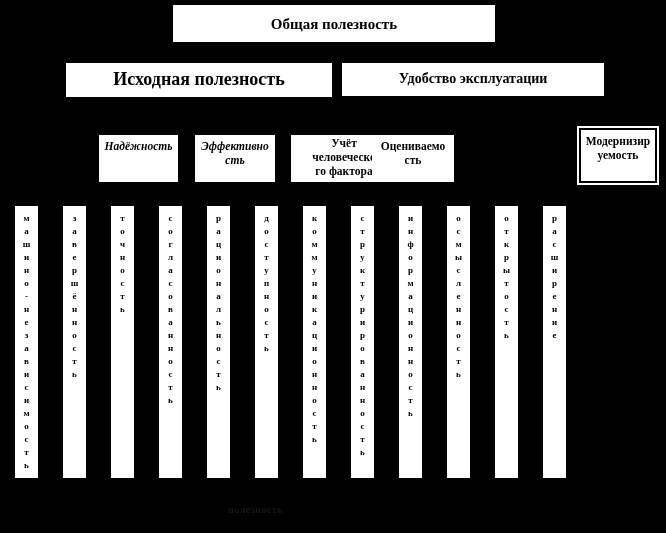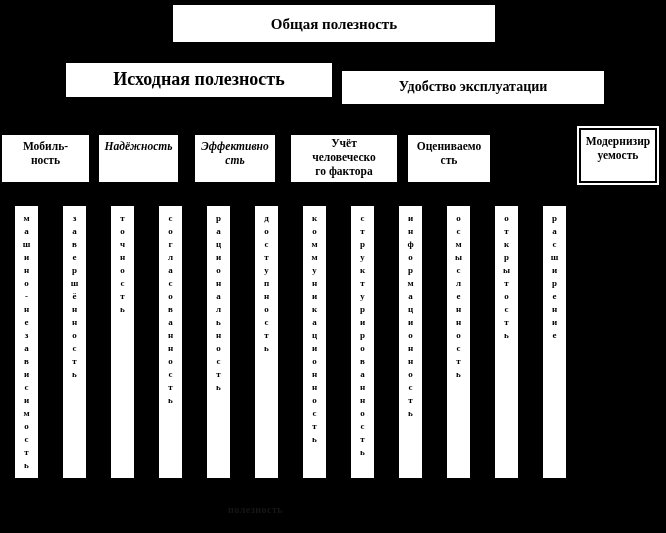--- a/index.html
+++ b/index.html
@@ -18,28 +18,28 @@
     font-weight: bold;
     text-align: center;
     display: flex;
     align-items: center;
     justify-content: center;
     white-space: pre-line;
     line-height: 1.2;
   }
   .root-box    { left: 173px; top: 5px;  width: 322px; height: 37px; font-size: 15px; }
   .l2-box-1    { left: 52px;  top: 63px; width: 266px; height: 34px; font-size: 18px; margin-left: 14px; }
-  .l2-box-2    { left: 342px; top: 63px; width: 262px; height: 33px; font-size: 14px; margin-top: 8px; }
+  .l2-box-2    { left: 342px; top: 63px; width: 262px; height: 33px; font-size: 14px; }
 
   .crit { top: 135px; height: 47px; font-size: 11.5px; align-items: flex-start; padding-top: 5px; box-sizing: border-box; }
   .crit-1 { left: 2px;   width: 87px; }
   .crit-2 { left: 99px;  width: 79px; font-style: italic; }
   .crit-3 { left: 195px; width: 80px; font-style: italic; }
   .crit-4 { left: 291px; width: 106px; padding-top: 2px; }
-  .crit-5 { left: 408px; width: 82px; }
+  .crit-5 { left: 372px; width: 82px; }
   .crit-6 { left: 484px; width: 81px;
             clip-path: polygon(0 0, 100% 0, 100% 82%, 97% 96%, 95% 80%, 72% 96%, 70% 80%, 47% 96%, 45% 80%, 22% 96%, 20% 80%, 0 92%); }
   .crit-7 { left: 579px; top: 128px; width: 78px; height: 55px;
             border: 2px solid #000; outline: 2px solid #fff; }
 
   .metric-col {
     position: absolute;
     top: 206px;
     width: 23px;
     height: 272px;
@@ -67,22 +67,20 @@
 <body>
 
 <div class="stage">
 
   <div class="box root-box">Общая полезность</div>
 
   <div class="box l2-box-1">Исходная полезность</div>
 
   <div class="box l2-box-2">Удобство эксплуатации</div>
 
-  <div class="box crit crit-1">Мобиль-
-ность</div>
   <div class="box crit crit-2">Надёжность</div>
   <div class="box crit crit-3">Эффективно
 сть</div>
   <div class="box crit crit-4">Учёт
 человеческо
 го фактора</div>
   <div class="box crit crit-5">Оцениваемо
 сть</div>
   <div class="box crit crit-7">Модернизир
 уемость</div>

